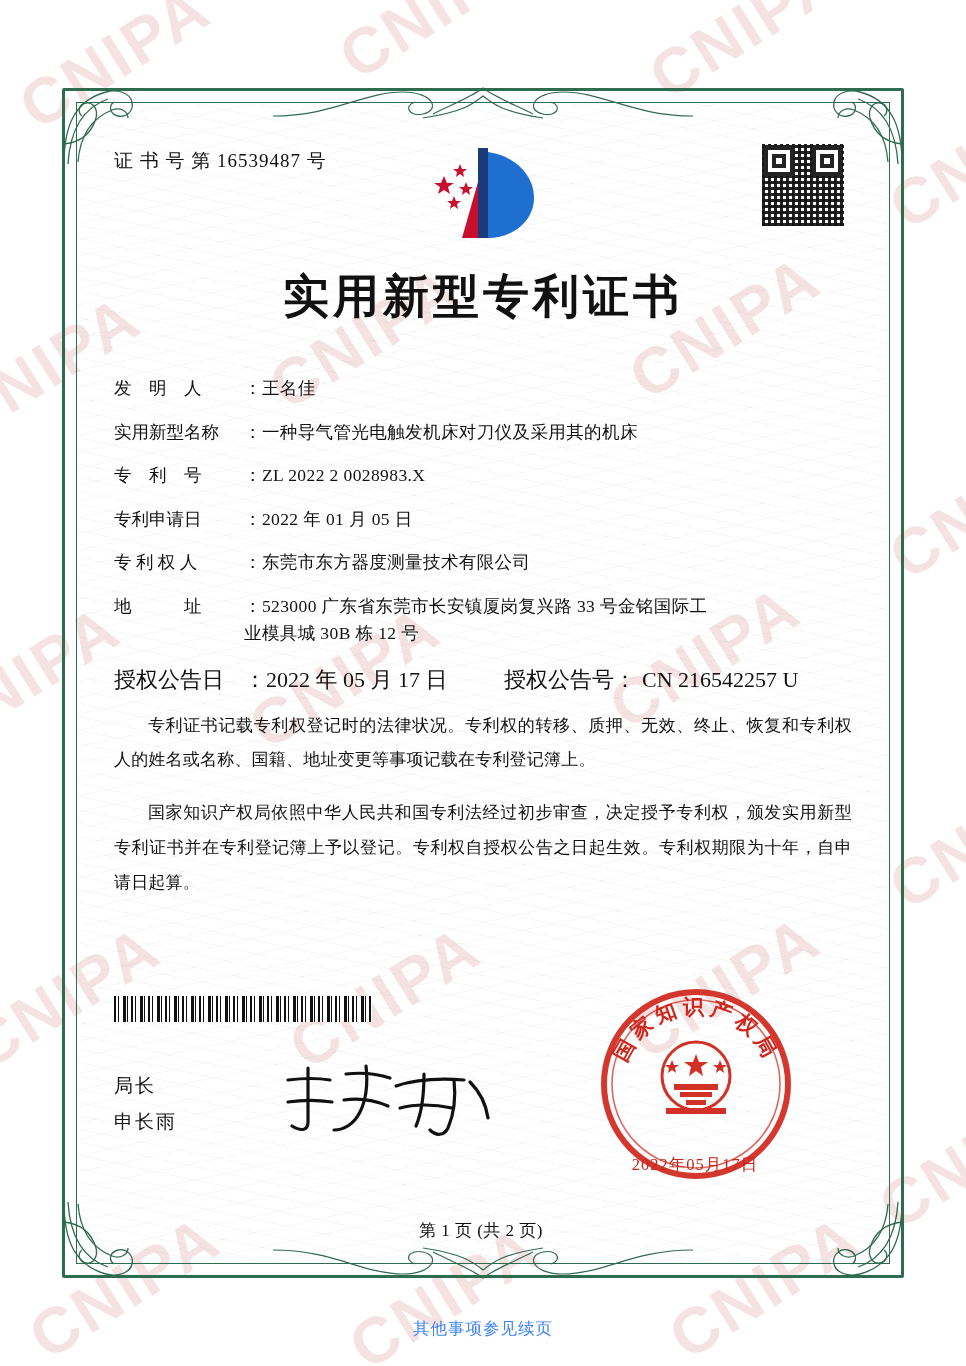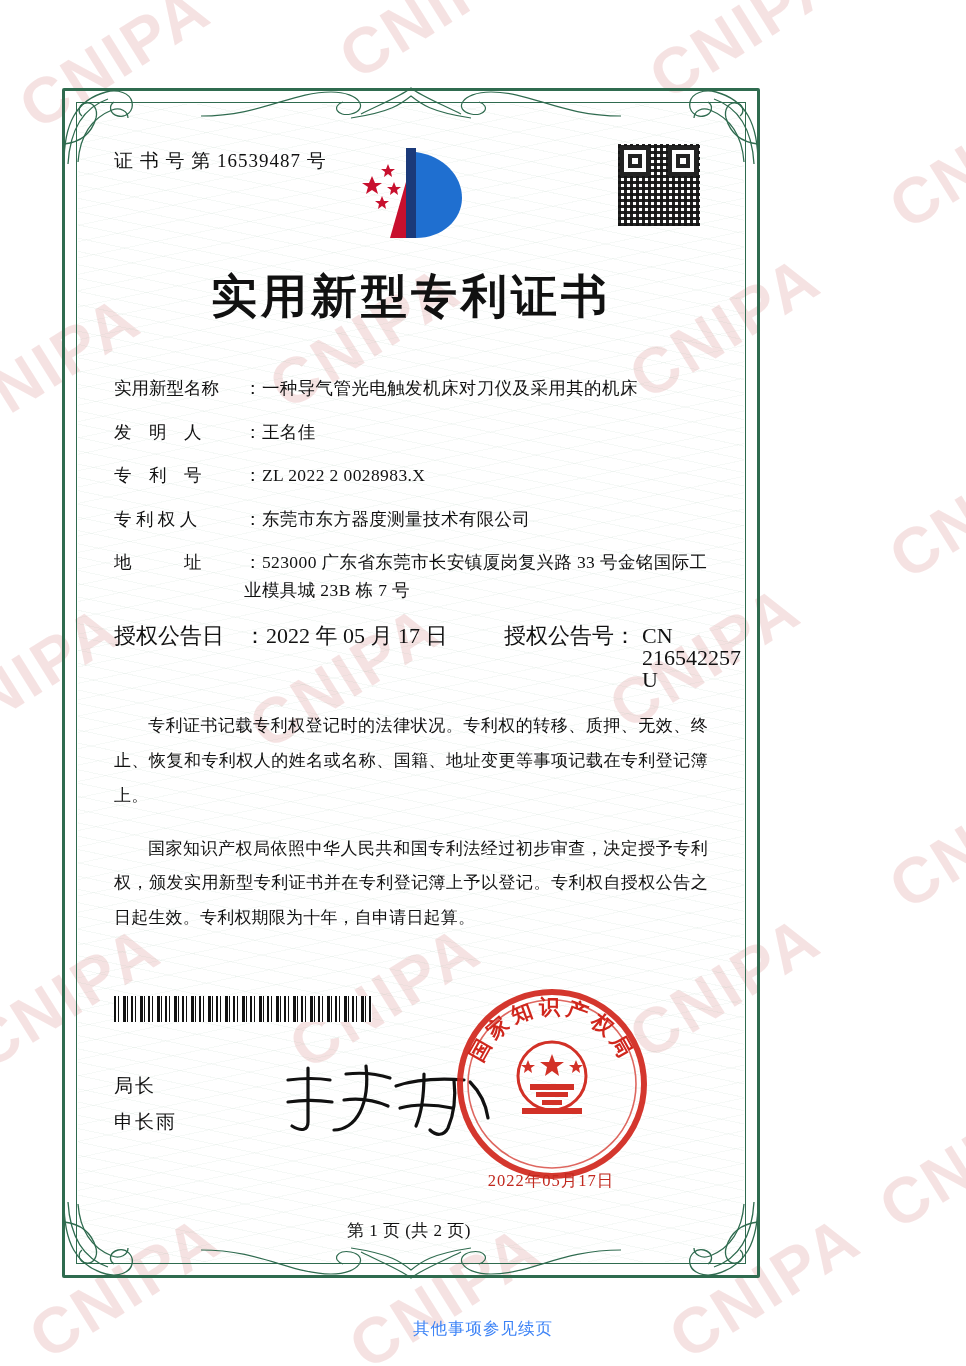--- a/index.html
+++ b/index.html
@@ -33,21 +33,21 @@
     letter-spacing: 3px;
     transform: rotate(-32deg);
     white-space: nowrap;
   }
 
   
   .cert {
     position: absolute;
     left: 62px;
     top: 88px;
-    width: 698px;
+    width: 842px;
     height: 1190px;
     z-index: 2;
   }
   .frame-outer {
     position: absolute;
     inset: 0;
     border: 3px solid #2f6b4f;
     border-radius: 2px;
   }
   .frame-inner {
@@ -224,21 +224,21 @@
     position: absolute;
     right: 56px;
     bottom: 64px;
     width: 200px;
     height: 200px;
   }
   .seal svg { width: 100%; height: 100%; }
   .seal-date {
     position: absolute;
     right: 54px;
-    bottom: 56px;
+    bottom: 72px;
     width: 206px;
     text-align: center;
     color: #c1281e;
     font-size: 16.5px;
     letter-spacing: 1px;
   }
 
   .page-num {
     position: absolute;
     left: 0; right: 4px;
@@ -357,44 +357,48 @@
       </svg>
     </div>
 
     <div class="qr"></div>
 
     <div class="title">实用新型专利证书</div>
 
     <div class="fields">
 
       <div class="field">
+        <div class="lbl">发　明　人</div>
+        <div class="val">：<span>王名佳</span></div>
+      </div>
+
+      <div class="field">
         <div class="lbl">实用新型名称</div>
         <div class="val">：<span>一种导气管光电触发机床对刀仪及采用其的机床</span></div>
       </div>
 
       <div class="field">
-        <div class="lbl">发　明　人</div>
-        <div class="val">：<span>王名佳</span></div>
-      </div>
-
-      <div class="field">
         <div class="lbl">专　利　号</div>
         <div class="val mono-ish">：<span>ZL 2022 2 0028983.X</span></div>
       </div>
 
+      <div class="field">
+        <div class="lbl">专利申请日</div>
+        <div class="val">：<span>2022 年 01 月 05 日</span></div>
+      </div>
 
       <div class="field">
         <div class="lbl">专 利 权 人</div>
         <div class="val">：<span>东莞市东方器度测量技术有限公司</span></div>
       </div>
 
       <div class="field">
         <div class="lbl">地　　　址</div>
         <div class="val">：<span>523000  广东省东莞市长安镇厦岗复兴路 33 号金铭国际工</span>
-          <span class="l2">业模具城 23B 栋 7 号</span>
+          <span class="l2">业模具城 30B 栋 12 号</span>
         </div>
       </div>
 
       <div class="row-two">
         <div class="c1">
           <div class="lbl">授权公告日</div>
           <div>：<span>2022 年 05 月 17 日</span></div>
         </div>
         <div class="c2">
           <div class="lbl2">授权公告号：</div>

